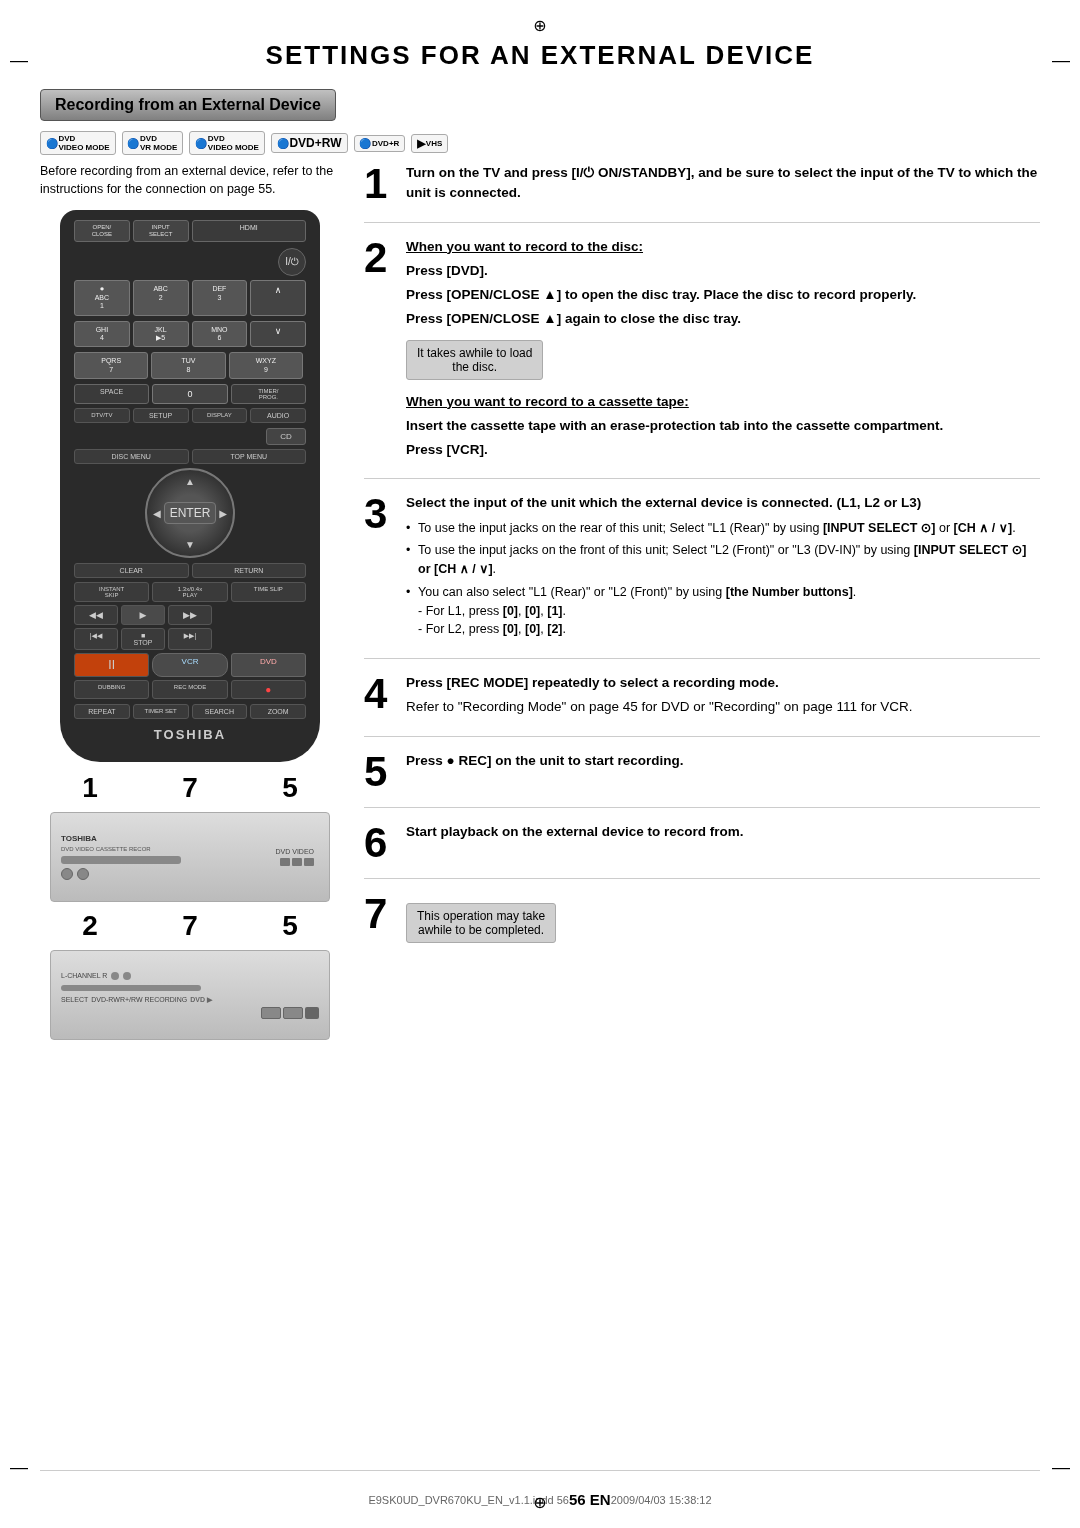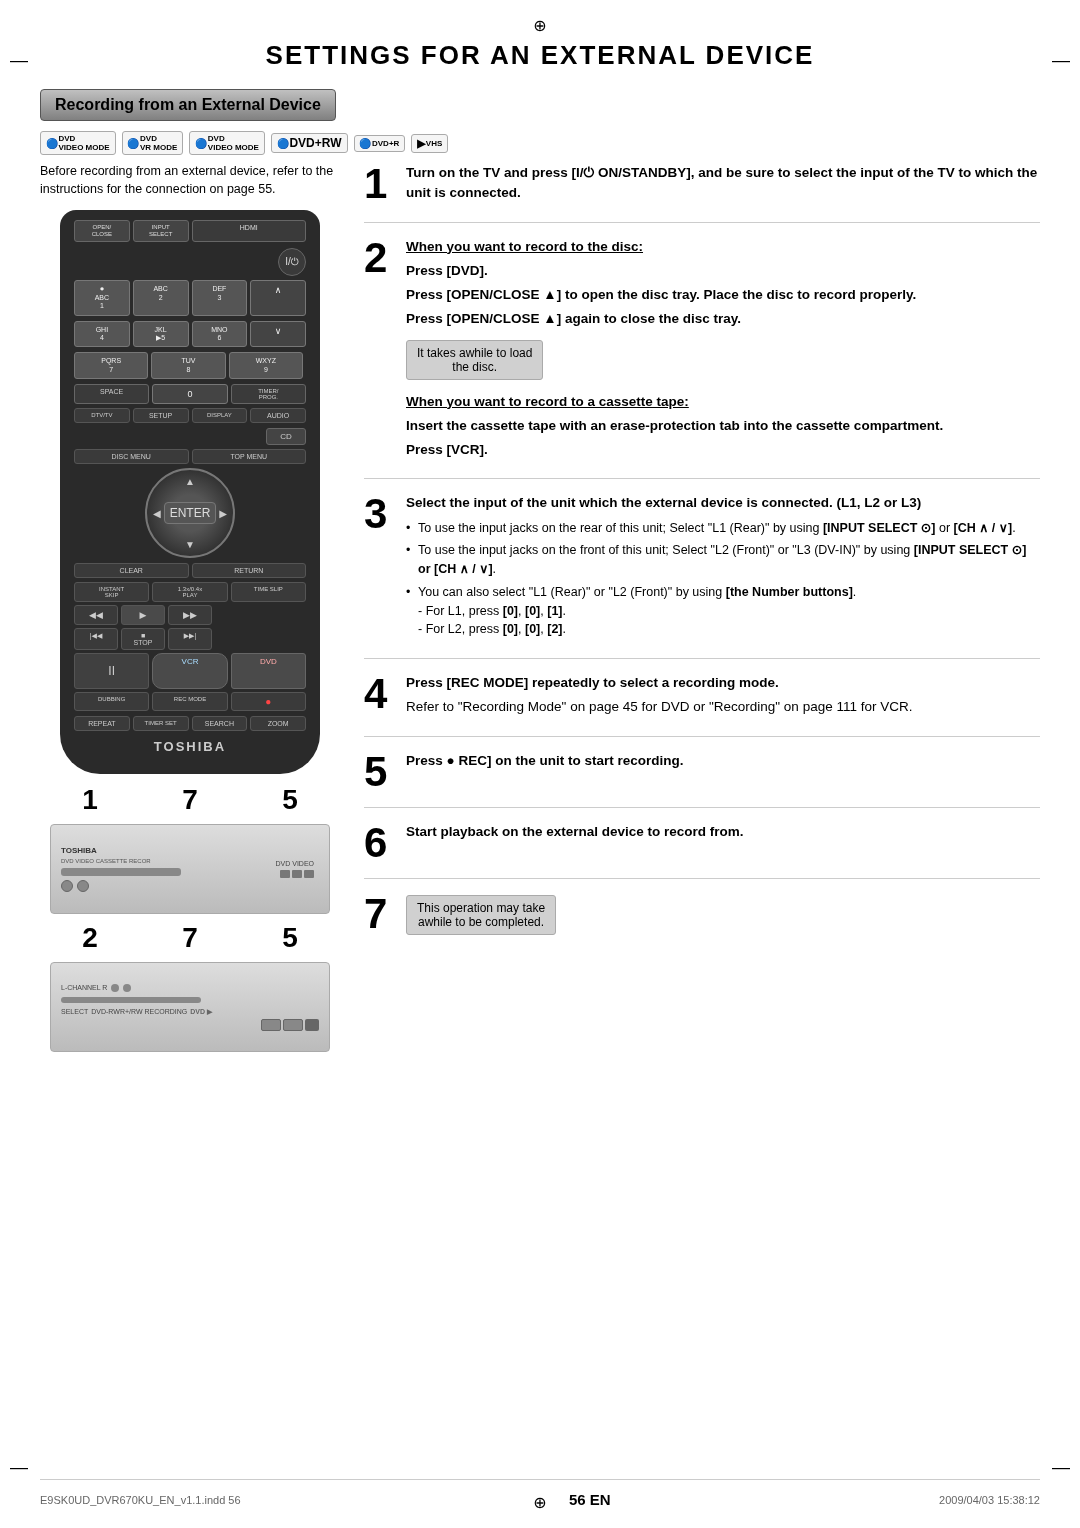--- a/index.html
+++ b/index.html
@@ -322,27 +322,27 @@
     .remote-stop-btn {
       background: #3a3a3a;
       border: 1px solid #555;
       border-radius: 3px;
       color: #ccc;
       font-size: 7px;
       text-align: center;
       padding: 3px 2px;
     }
     .remote-pause-btn {
-      background: #404040;
+      background: #c2410c;
       border: 1px solid #555;
       border-radius: 3px;
       color: #ccc;
       font-size: 8px;
       text-align: center;
-      padding: 10px 2px;
+      padding: 4px 2px;
     }
     .vcr-btn {
       background: #4a4a4a;
       border: 1px solid #666;
       border-radius: 10px;
       color: #adf;
       font-size: 8px;
       text-align: center;
       padding: 3px 2px;
     }
@@ -514,26 +514,26 @@
       left: 0;
     }
 
     
     .page-footer {
       position: absolute;
       bottom: 20px;
       left: 40px;
       right: 40px;
       display: flex;
-      justify-content: space-between;
+      justify-content: center;
       align-items: center;
       font-size: 11px;
       color: #666;
       border-top: 1px solid #ccc;
-      padding-top: 11px;
+      padding-top: 20px;
     }
 
     .page-num {
       font-size: 15px;
       font-weight: bold;
       color: #000;
     }
 
     
     .reg-target {
@@ -550,21 +550,21 @@
       color: #000;
     }
 
     .this-op-note {
       background: #d0d0d0;
       border: 1px solid #aaa;
       border-radius: 3px;
       padding: 5px 10px;
       font-size: 12px;
       text-align: center;
-      margin-top: 2px;
+      margin-top: 10px;
       display: inline-block;
     }
 
     .top-device-interior {
       width: 100%;
       height: 100%;
       display: flex;
       align-items: center;
       padding: 0 10px;
       gap: 6px;

